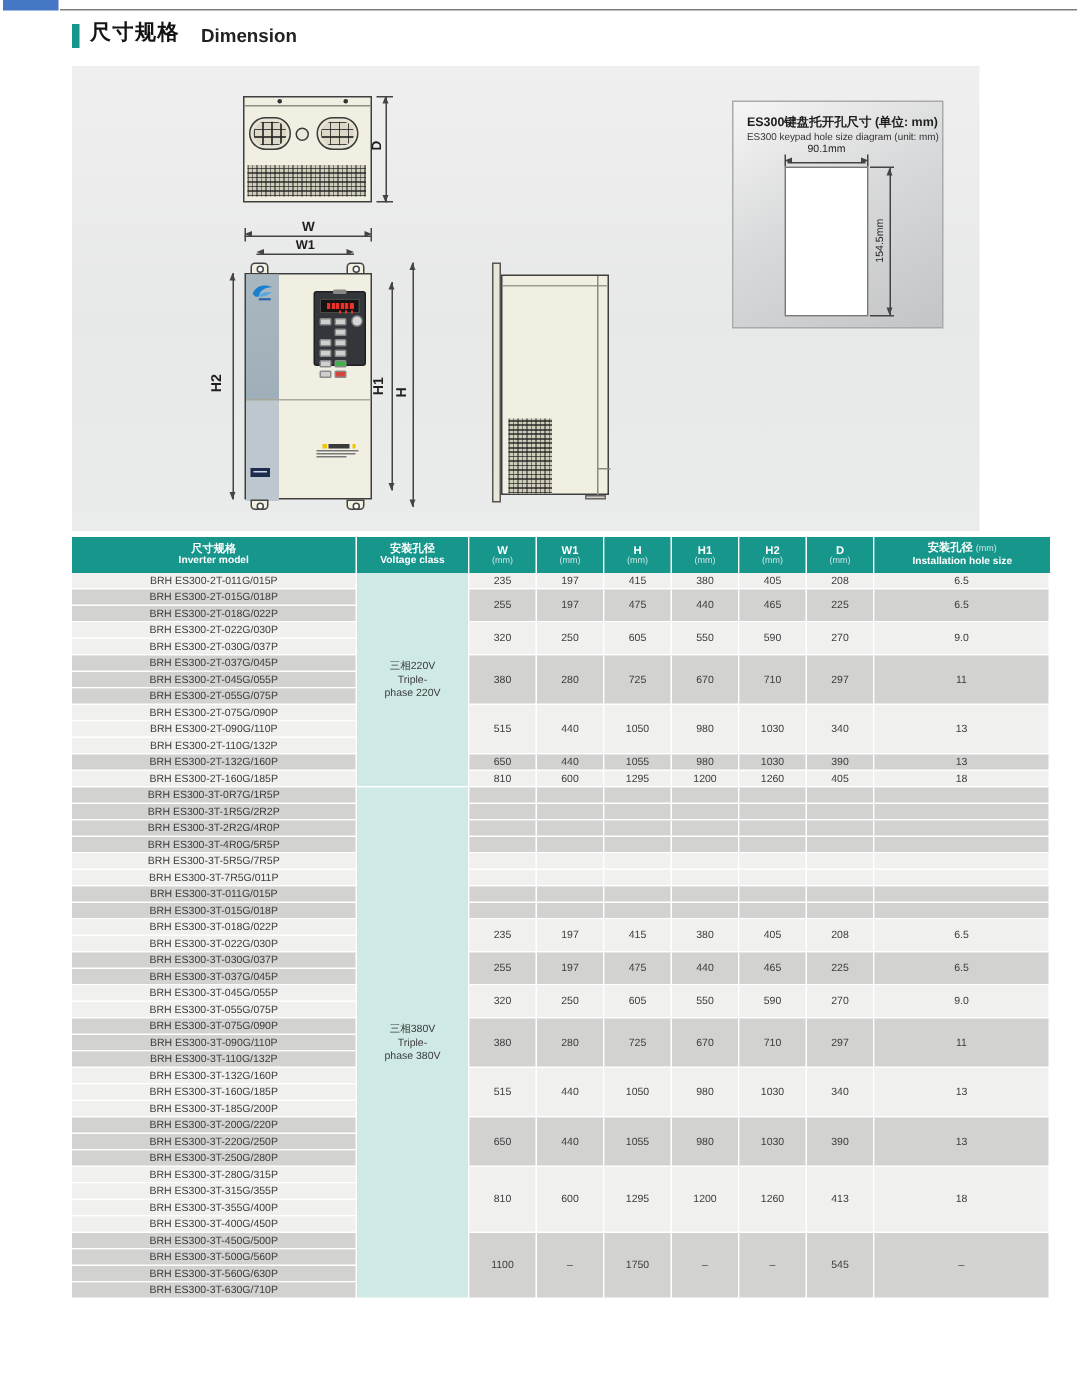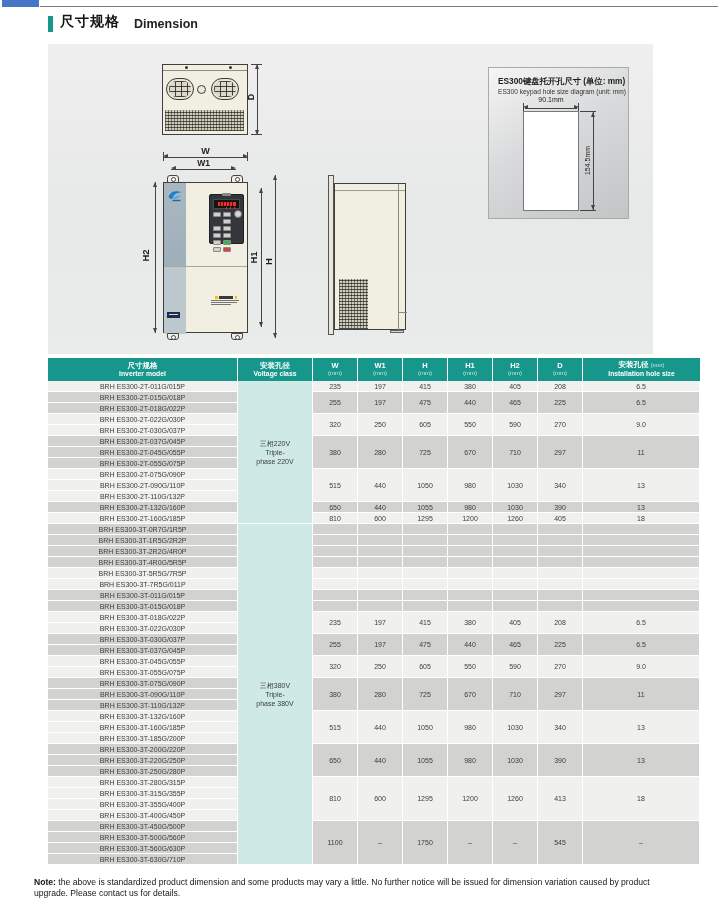--- a/index.html
+++ b/index.html
@@ -580,16 +580,15 @@
         <tr>
           <td class="model-cell shade-dark">BRH ES300-3T-560G/630P</td>
         </tr>
         <tr>
           <td class="model-cell shade-dark">BRH ES300-3T-630G/710P</td>
         </tr>
       </tbody>
   </table>
 
   <div class="notes">
-    <div style="margin-top:1px;"><b>Note:</b><span> the above is standardized product dimension and some products may vary a little. No further notice will be issued for dimension variation caused by product upgrade. Please contact us for details.</span></div>
   </div>
 
 </div>
 
 </body></html>

